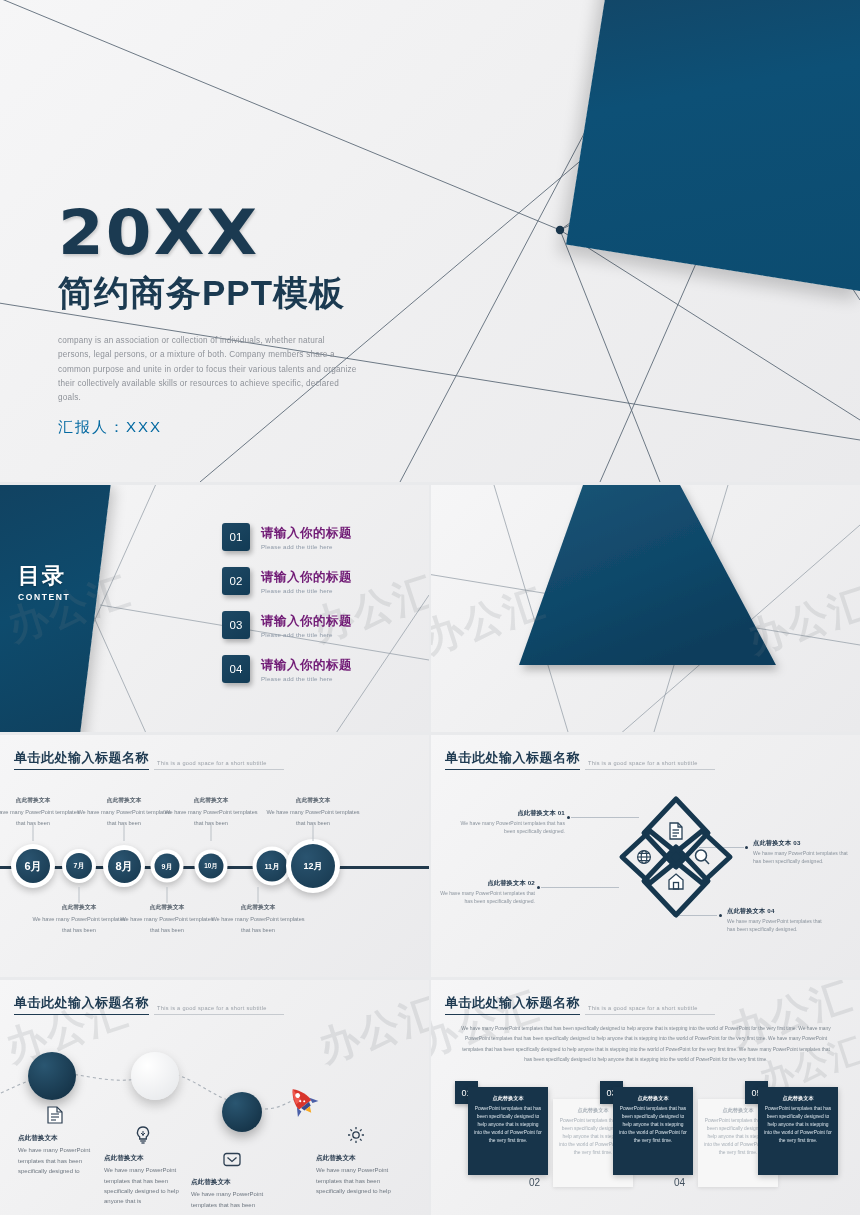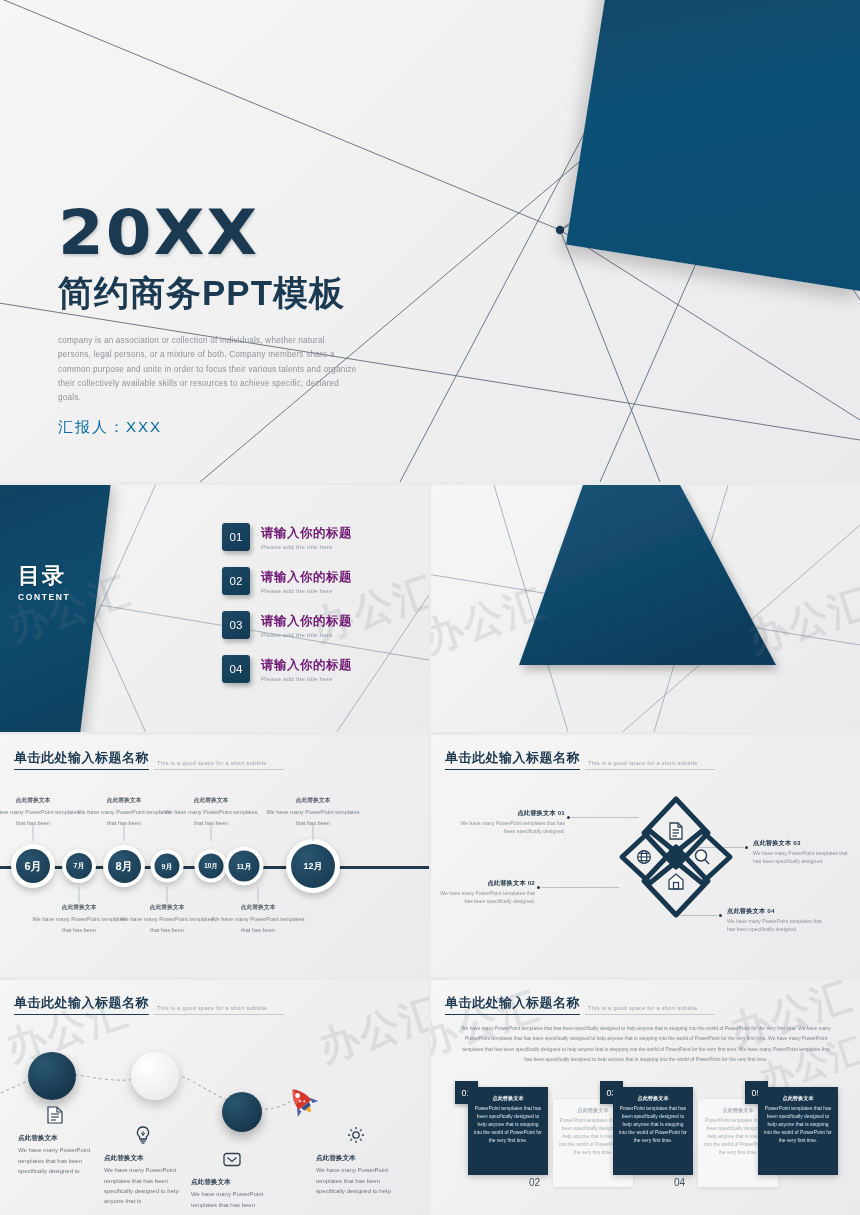--- a/index.html
+++ b/index.html
@@ -278,21 +278,21 @@
     <div class="tl-node" style="left:167px; width:33px; height:33px;">
       <div class="tl-core" style="width:25px;height:25px;font-size:7px;">
         <span>9月</span>
       </div>
     </div>
     <div class="tl-node" style="left:211px; width:33px; height:33px;">
       <div class="tl-core" style="width:25px;height:25px;font-size:6.4px;">
         <span>10月</span>
       </div>
     </div>
-    <div class="tl-node" style="left:244px; width:39px; height:39px;align-items:center;">
+    <div class="tl-node" style="left:272px; width:39px; height:39px;align-items:center;">
       <div class="tl-core" style="width:31px;height:31px;font-size:7.4px;">
         <span>11月</span>
       </div>
     </div>
     <div class="tl-node" style="left:313px; width:54px; height:54px;">
       <div class="tl-core" style="width:44px;height:44px;font-size:9px;">
         <span>12月</span>
       </div>
     </div>
 

